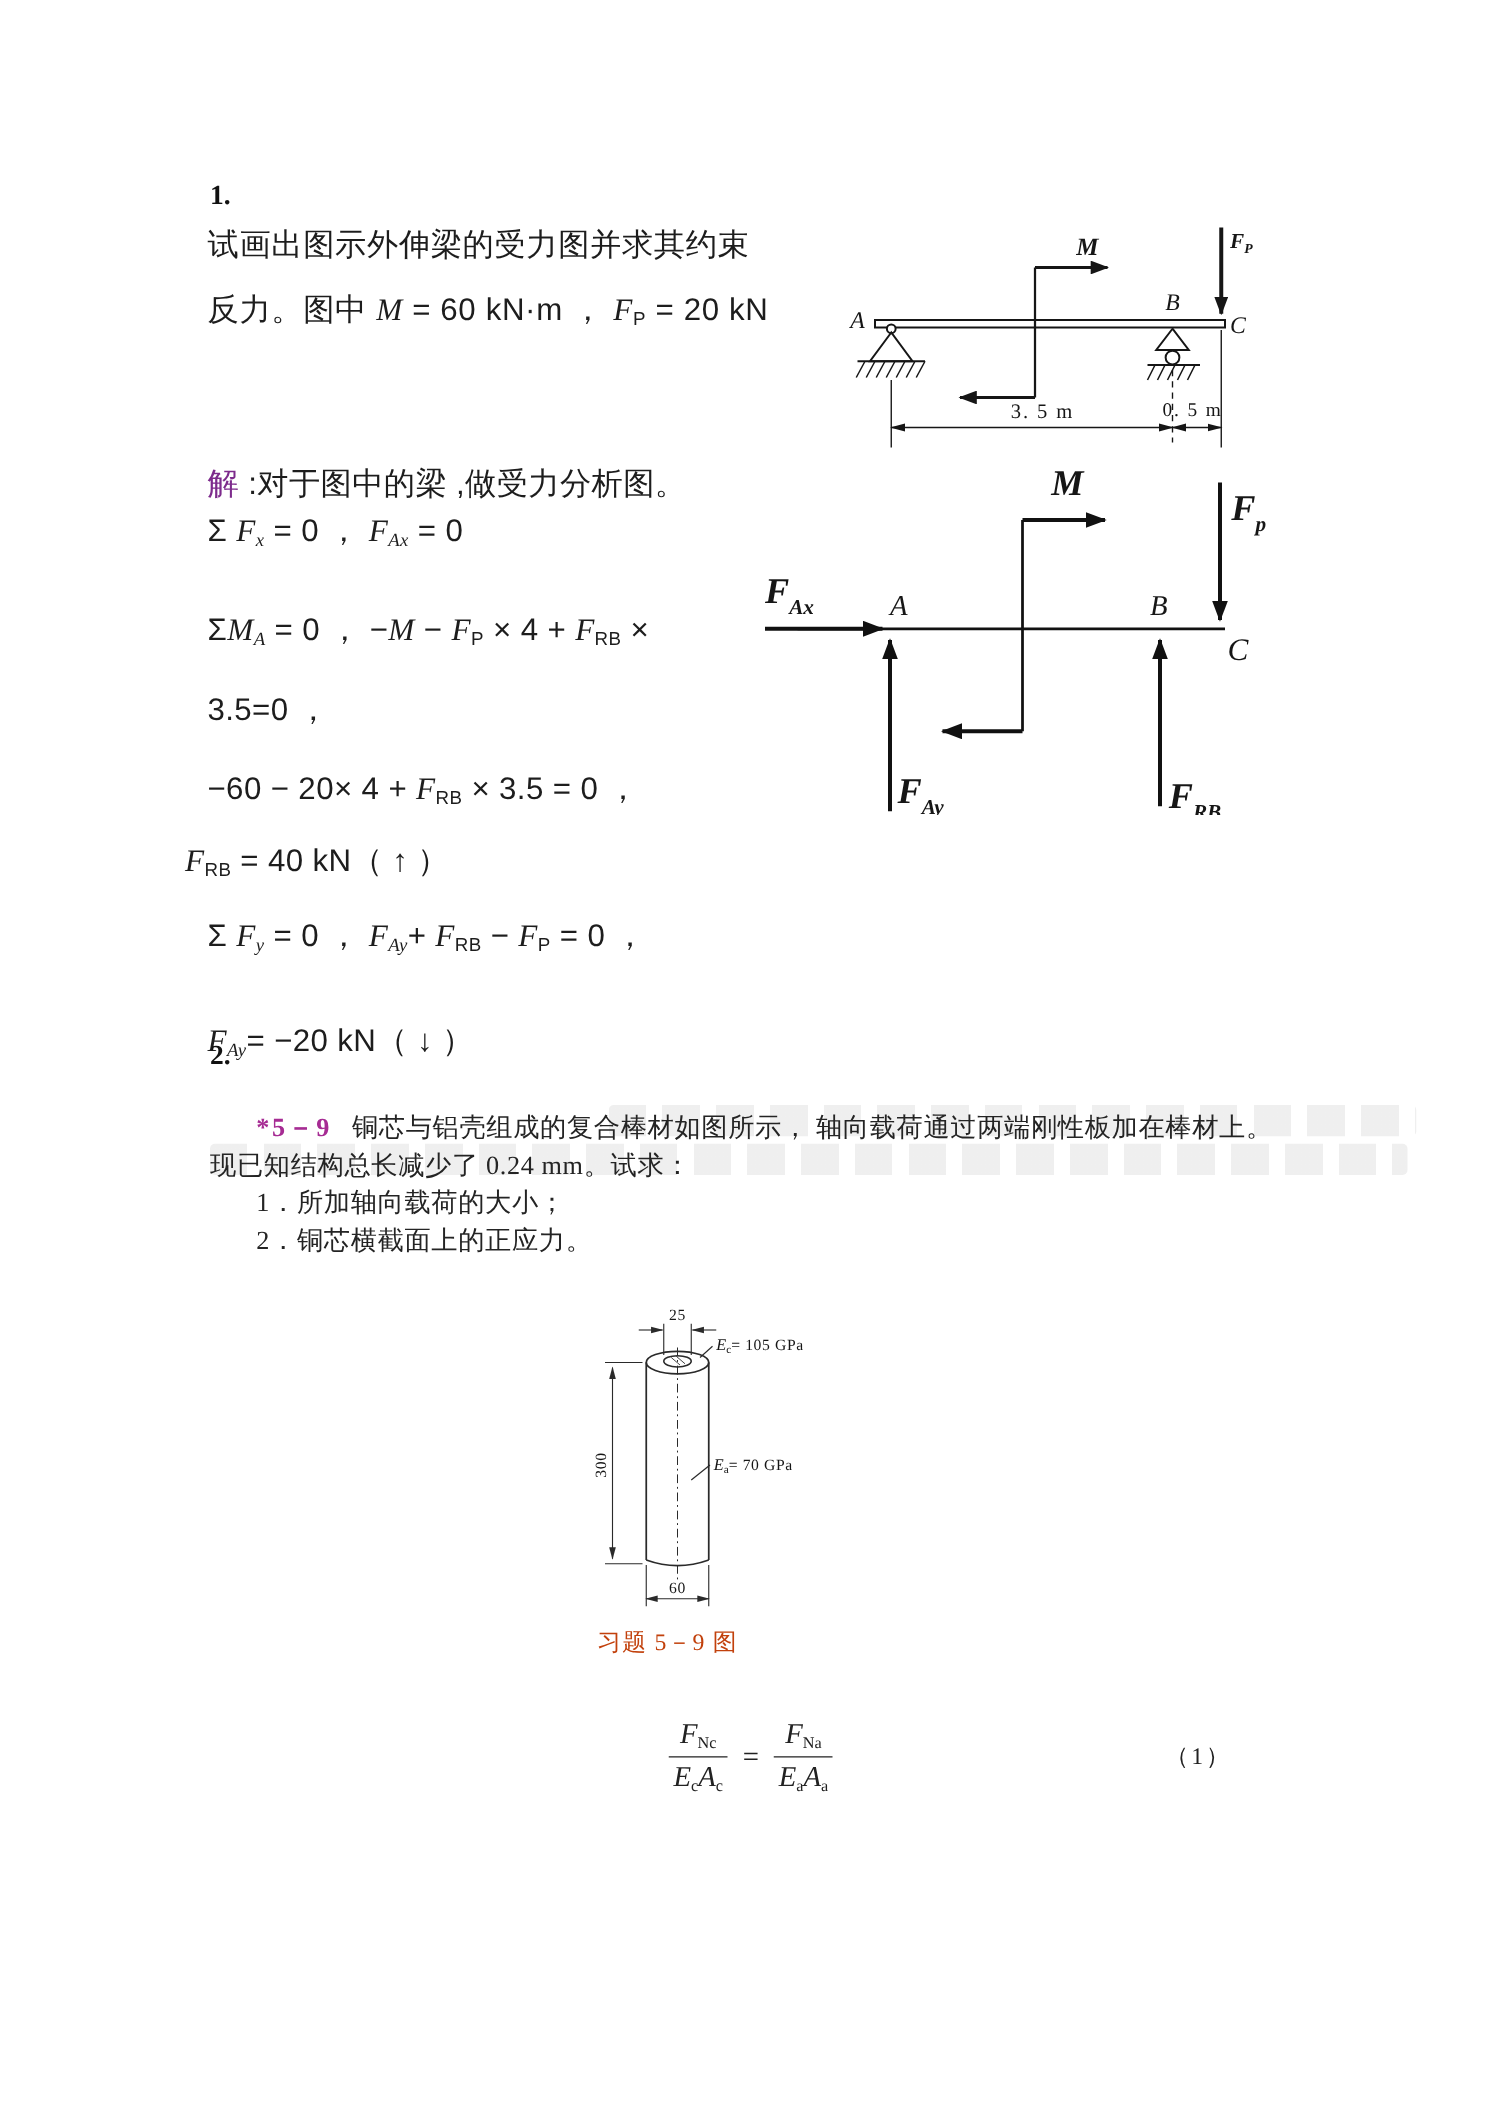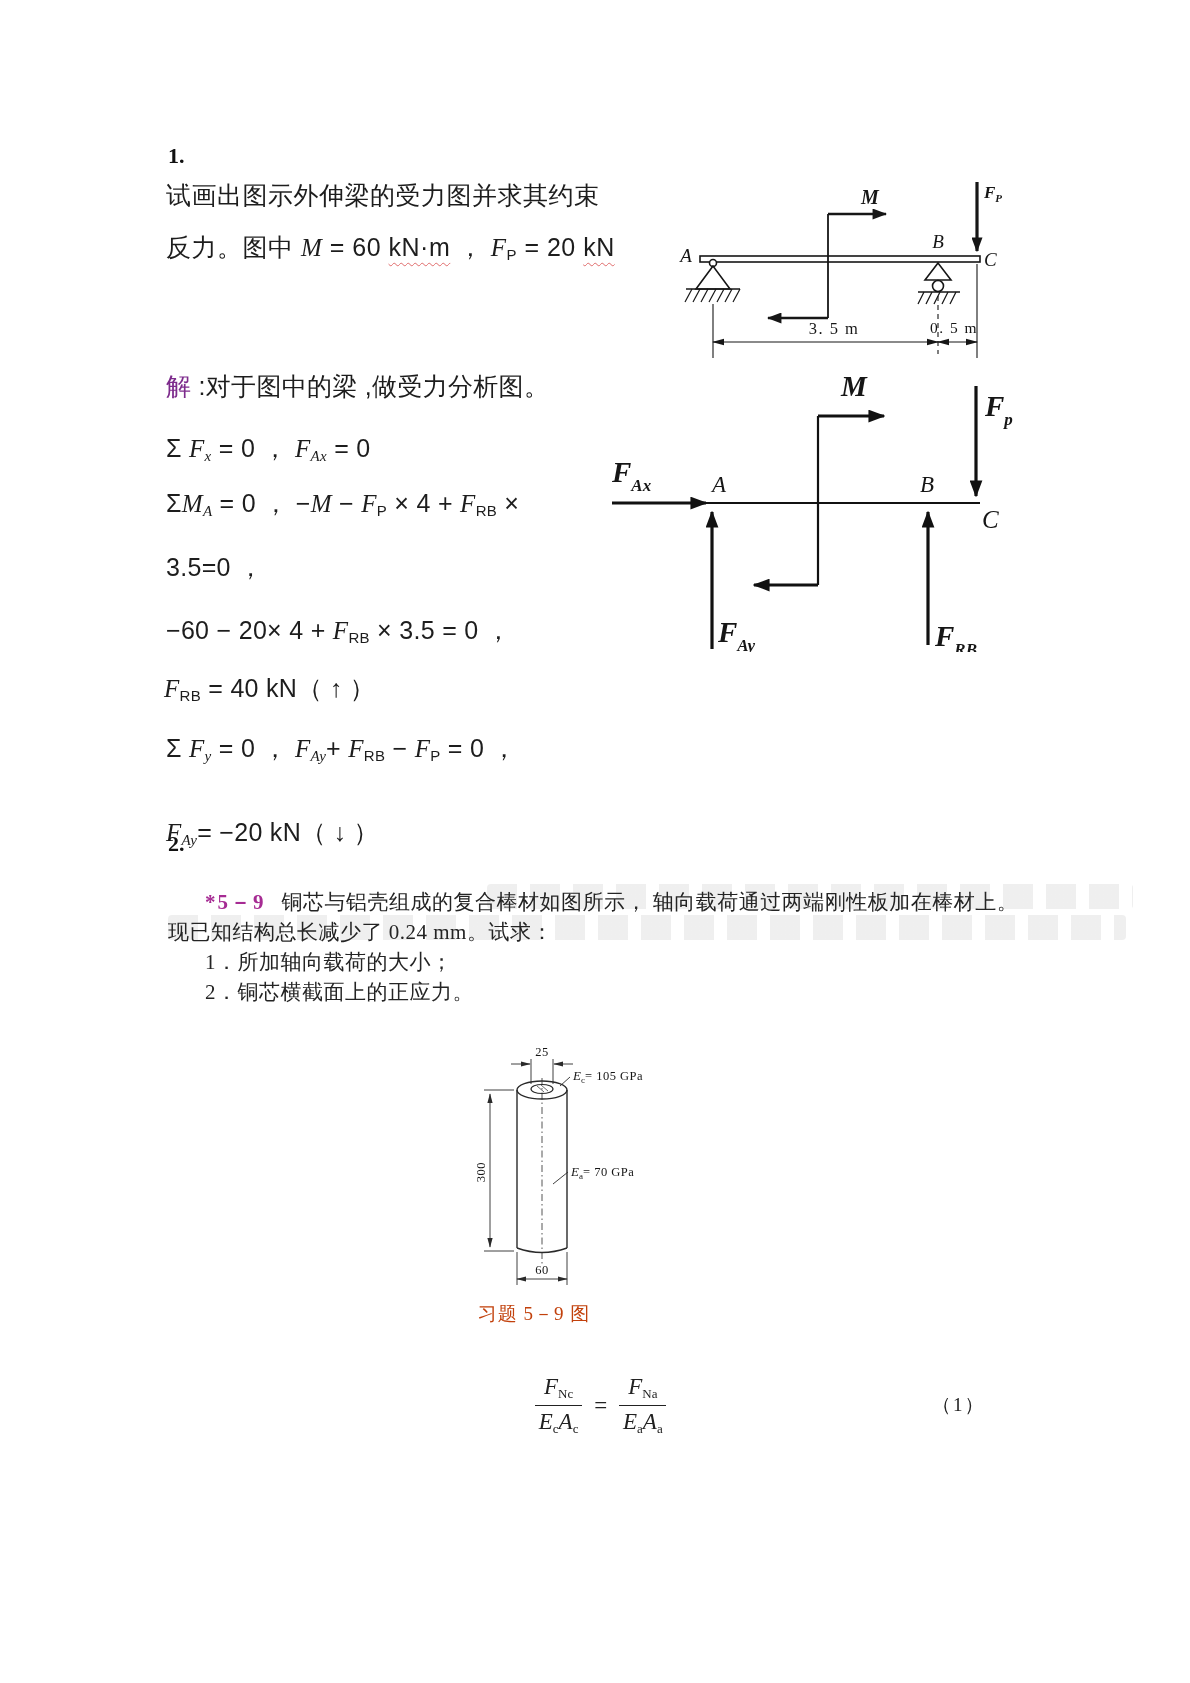--- a/index.html
+++ b/index.html
@@ -7,21 +7,21 @@
         font-family:"Liberation Sans",sans-serif;color:#1d1d1d;}
   .abs{position:absolute;white-space:nowrap;}
   
   .pnum{font-family:"Liberation Serif",serif;font-weight:bold;font-size:22px;color:#111;}
   .stmt{font-size:25px;letter-spacing:0.5px;}
   .sol-line{font-size:25px;letter-spacing:0.3px;}
   .it{font-family:"Liberation Serif",serif;font-style:italic;}
   .sub{font-size:0.60em;vertical-align:-0.28em;}
   .isub{font-size:0.60em;vertical-align:-0.28em;font-style:italic;font-family:"Liberation Serif",serif;}
   .jie{color:#7d2b8c;}
-  .wavy{text-decoration:underline;text-decoration-style:wavy;text-decoration-color:#e06c6c;
+  .wavy{text-decoration-style:wavy;text-decoration-color:#e06c6c;
         text-decoration-thickness:1px;text-underline-offset:6px;}
   
   .p2{font-family:"Liberation Serif",serif;font-size:21px;color:#242424;letter-spacing:0.5px;}
   .tag{color:#a62b93;font-weight:bold;margin-right:16px;letter-spacing:2px;}
   .wm{position:absolute;height:25px;border-radius:4px;opacity:.55;
       background:repeating-linear-gradient(90deg,#e2e2e2 0 30px,rgba(255,255,255,0) 30px 43px);}
   
   svg text{font-family:"Liberation Serif",serif;fill:#161616;}
   .tA{font-style:italic;font-size:19px;}
   .tB{font-style:italic;font-size:23px;}
@@ -50,25 +50,25 @@
 <div class="page">
 
   <div class="wm" style="left:487px;top:884px;width:646px;"></div>
   <div class="wm" style="left:168px;top:915px;width:958px;"></div>
 
   <div class="abs pnum" style="left:168px;top:143px;">1.</div>
   <div class="abs stmt" style="left:166px;top:179px;">试画出图示外伸梁的受力图并求其约束</div>
   <div class="abs stmt" style="left:166px;top:231px;"><span>反力。图中 </span><span class="it">M</span><span> = 60 </span><span class="wavy">kN·m</span><span> ， </span><span class="it">F</span><span class="sub">P</span><span> = 20 </span><span class="wavy">kN</span></div>
 
   <div class="abs sol-line" style="left:166px;top:370px;"><span class="jie">解</span><span> :对于图中的梁 ,做受力分析图。</span></div>
-  <div class="abs sol-line" style="left:166px;top:432px;"><span>Σ </span><span class="it">F</span><span class="isub">x</span><span> = 0 ， </span><span class="it">F</span><span class="isub">Ax</span><span> = 0</span></div>
+  <div class="abs sol-line" style="left:166px;top:408px;"><span>Σ </span><span class="it">F</span><span class="isub">x</span><span> = 0 ， </span><span class="it">F</span><span class="isub">Ax</span><span> = 0</span></div>
   <div class="abs sol-line" style="left:166px;top:487px;"><span>Σ</span><span class="it">M</span><span class="isub">A</span><span> = 0 ， −</span><span class="it">M</span><span> − </span><span class="it">F</span><span class="sub">P</span><span> × 4 + </span><span class="it">F</span><span class="sub">RB</span><span> ×</span></div>
   <div class="abs sol-line" style="left:166px;top:551px;"><span>3.5=0 ，</span></div>
   <div class="abs sol-line" style="left:166px;top:614px;"><span>−60 − 20× 4 + </span><span class="it">F</span><span class="sub">RB</span><span> × 3.5 = 0 ，</span></div>
-  <div class="abs sol-line" style="left:164px;top:672px;"><span class="it">F</span><span class="sub">RB</span><span> = 40 kN（ ↑ ）</span></div>
+  <div class="abs sol-line" style="left:148px;top:672px;"><span class="it">F</span><span class="sub">RB</span><span> = 40 kN（ ↑ ）</span></div>
   <div class="abs sol-line" style="left:166px;top:732px;"><span>Σ </span><span class="it">F</span><span class="isub">y</span><span> = 0  ， </span><span class="it">F</span><span class="isub">Ay</span><span>+ </span><span class="it">F</span><span class="sub">RB</span><span> − </span><span class="it">F</span><span class="sub">P</span><span> = 0 ，</span></div>
   <div class="abs sol-line" style="left:166px;top:791px;margin-top:25px;"><span class="it">F</span><span class="isub">Ay</span><span>= −20 kN（ ↓ ）</span></div>
 
   <svg class="abs" style="left:628px;top:168px;" width="410" height="200" viewBox="0 0 410 200">
     <defs>
       <marker id="d1" viewBox="0 0 12 8" refX="11" refY="4" markerWidth="12" markerHeight="8" markerUnits="userSpaceOnUse" orient="auto-start-reverse">
         <path d="M0,0.8 L12,4 L0,7.2 z" fill="#161616"></path>
         </marker>
       <marker id="a1" viewBox="0 0 12 9" refX="11" refY="4.5" markerWidth="15" markerHeight="11" markerUnits="userSpaceOnUse" orient="auto-start-reverse">
         <path d="M0,0 L12,4.5 L0,9 z" fill="#161616"></path>

